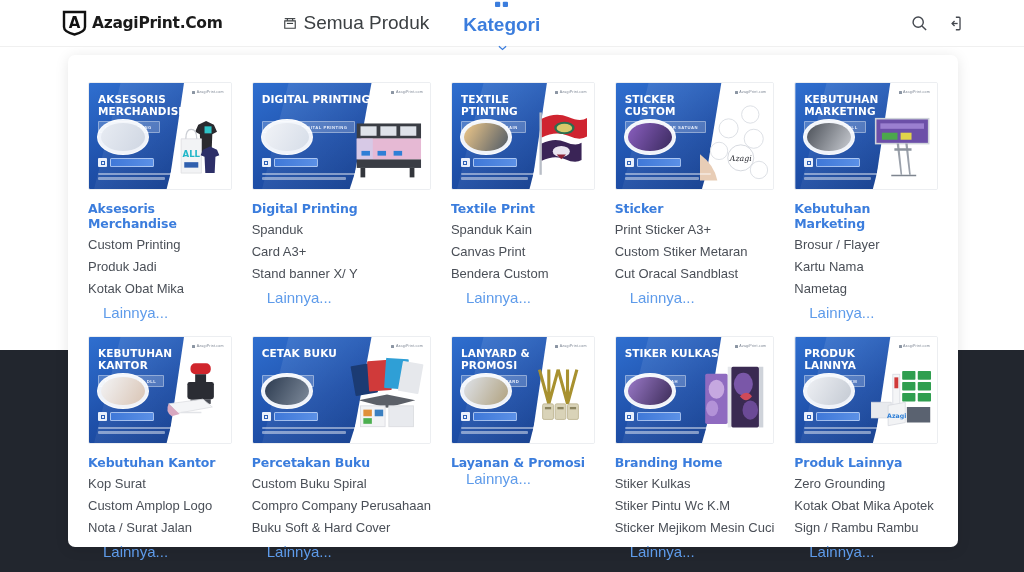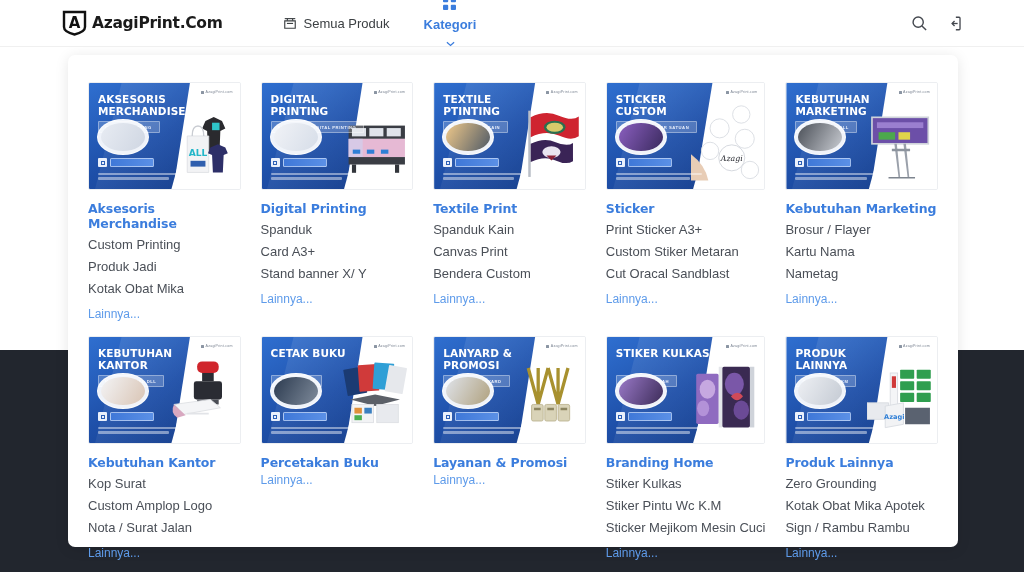--- a/index.html
+++ b/index.html
@@ -29,21 +29,21 @@
     width: 25px; height: 26px; position: relative; flex: none;
   }
   .brand-shield svg { display: block; }
   .brand-name {
     margin-left: 5px; font-size: 15.5px; font-weight: 700; color: #1b1b1b;
     letter-spacing: -0.3px; font-family: "DejaVu Sans", sans-serif;
   }
   .nav { display: flex; align-items: center; margin-left: 60px; gap: 34px; }
   .nav-item {
     display: flex; align-items: center; gap: 7px;
-    font-size: 13px; color: #3c4043; cursor: pointer; white-space: nowrap;
+    font-size: 19px; color: #3c4043; cursor: pointer; white-space: nowrap;
   }
   .nav-item.accent { color: #3b7ddd; font-weight: 600; flex-direction: column; }
   .nav-ico { display: flex; align-items: center; }
   .caret { font-size: 9px; margin-left: 2px; }
 
   .header-right {
     margin-left: auto; margin-right: 62px; display: flex; align-items: center; gap: 17px;
   }
   .hdr-btn { cursor: pointer; display: flex; align-items: center; color: #44484f; }
 
@@ -147,21 +147,21 @@
     margin-top: 11px; font-size: 12.5px; font-weight: 700;
     color: #3b7ddd; line-height: 1.2; cursor: pointer;
     font-family: "DejaVu Sans", sans-serif; letter-spacing: -0.1px;
   }
   .cat-list { margin-top: 7px; list-style: none; }
   .cat-list li {
     font-size: 13px; color: #4a4f57; line-height: 1.0;
     margin-bottom: 9px; cursor: pointer; white-space: nowrap;
   }
   .cat-more {
-    font-size: 12px; color: #5e9bea; cursor: pointer; display: inline-block;
+    font-size: 15px; color: #5e9bea; cursor: pointer; display: inline-block; margin-left: 15px;
   }
 </style>
 </head>
 <body>
 
 <div id="page">
 
   <div class="footer-band"></div>
 
   <div class="header">
@@ -532,20 +532,25 @@
                 <i></i>
               </span>
             <span class="pill"></span>
           </div>
           <div class="banner-foot">
               <span></span>
               <span></span>
             </div>
         </div>
         <div class="cat-title">Percetakan Buku</div>
+        <ul class="cat-list">
+          <li>Custom Buku Spiral</li>
+          <li>Compro Company Perusahaan</li>
+          <li>Buku Soft &amp; Hard Cover</li>
+        </ul>
         <span class="cat-more">Lainnya...</span>
       </div>
 
       <div class="cat-card">
         <div class="banner">
           <div class="banner-blue"></div>
           <div class="banner-white-wave"></div>
           <div class="banner-photo">
             <svg width="100%" height="100%" viewBox="0 0 80 92" preserveAspectRatio="xMidYMid meet">
               <path d="M16 14 l12 44M28 14 l0 44M40 14 l-12 44" stroke="#a8912f" stroke-width="4" fill="none"></path>

